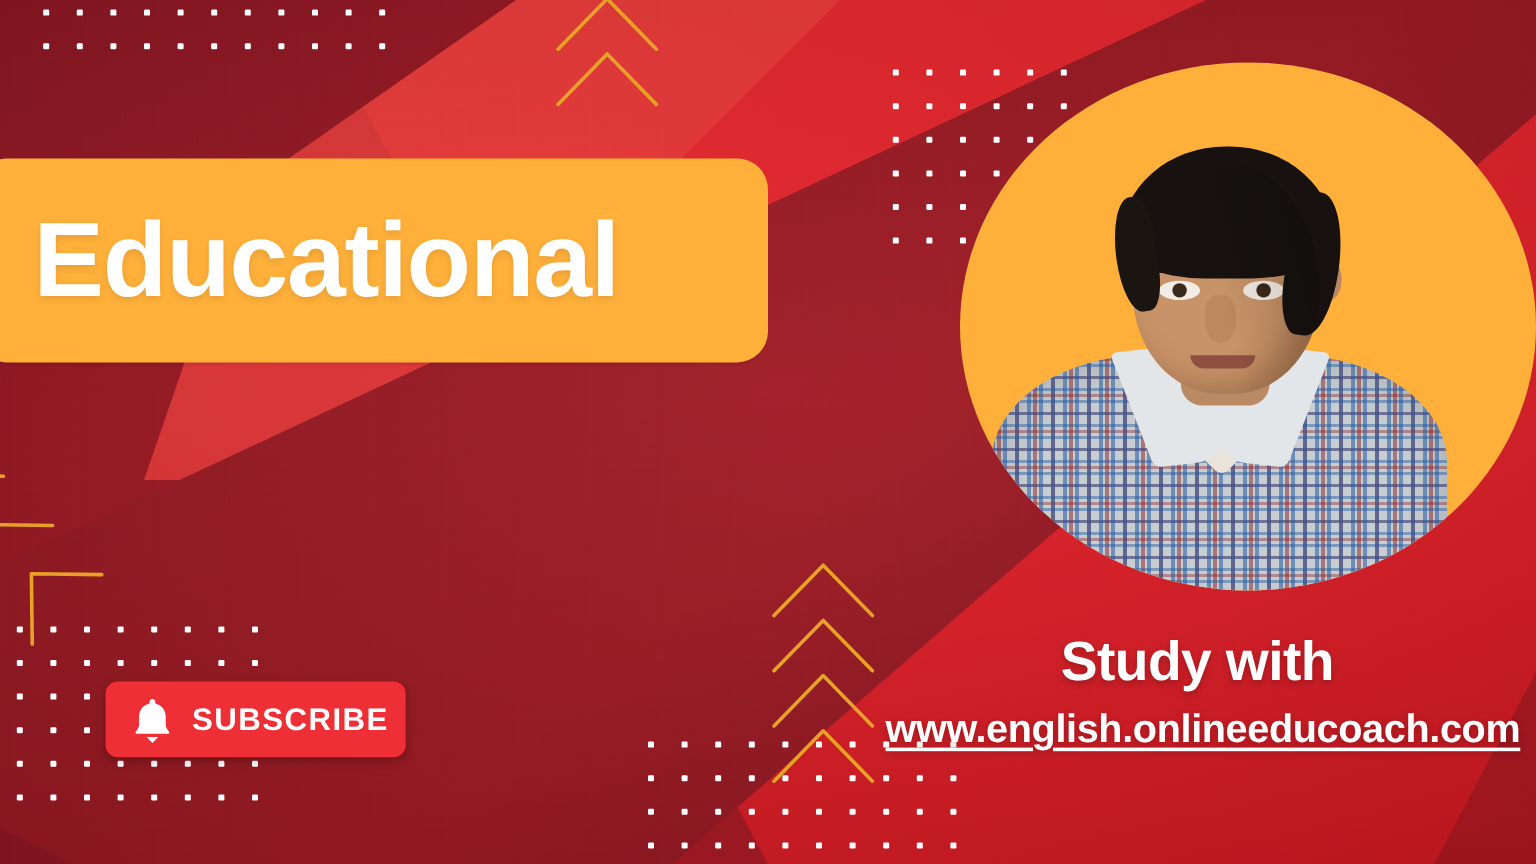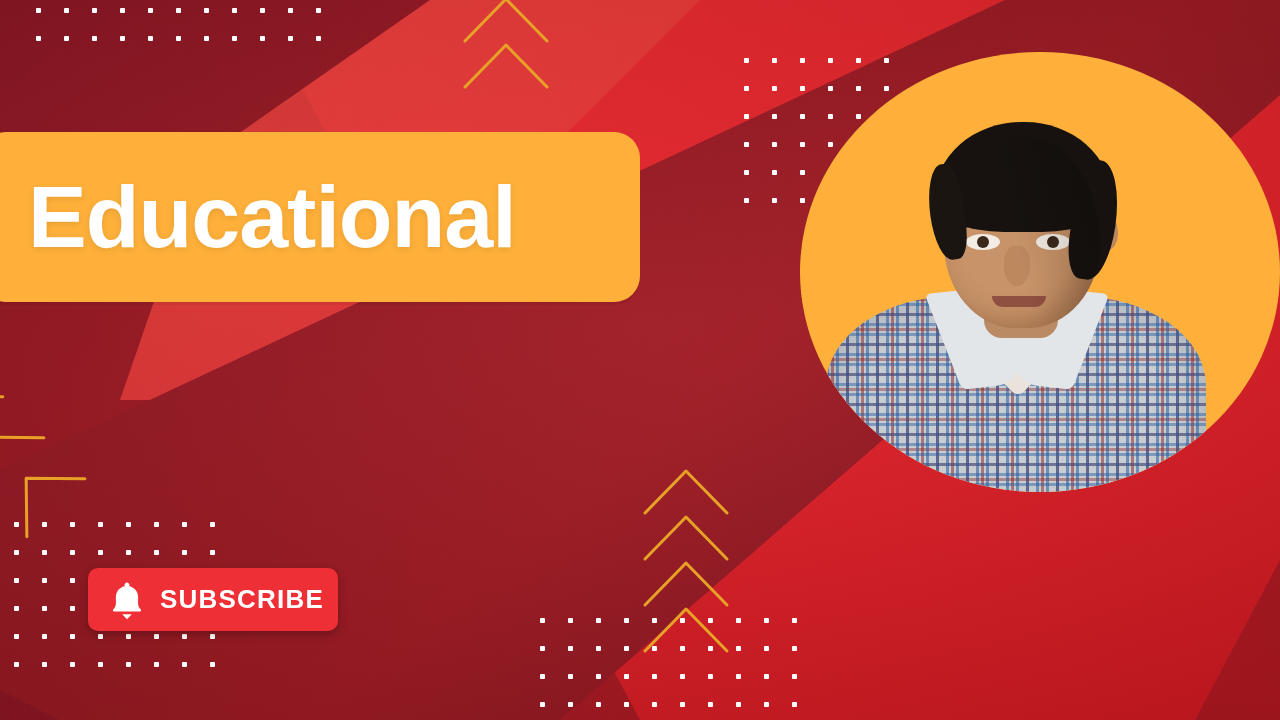--- a/index.html
+++ b/index.html
@@ -421,14 +421,16 @@
   <div class="subscribe">
     <span class="bell">
       <svg viewBox="0 0 34 40" width="34" height="40" aria-hidden="true">
         <path d="M17 2.5c1.3 0 2.4 1 2.4 2.3v1.4c5.1 1.1 8.7 5.5 8.7 10.8v6.6c0 1.9.7 3.7 2 5.1l.7.8c.7.8.1 2-.9 2H4.1c-1 0-1.6-1.2-.9-2l.7-.8c1.3-1.4 2-3.2 2-5.1V17c0-5.3 3.6-9.7 8.7-10.8V4.8c0-1.3 1.1-2.3 2.4-2.3z" fill="#ffffff"></path>
         <path d="M12.2 34.2h9.6L17 39.2z" fill="#ffffff"></path>
       </svg>
     </span>
     <span class="sub-label">SUBSCRIBE</span>
   </div>
 
+  <div class="study">Study with</div>
+  <div class="url">www.english.onlineeducoach.com</div>
 
 </div>
 
 </body></html>

